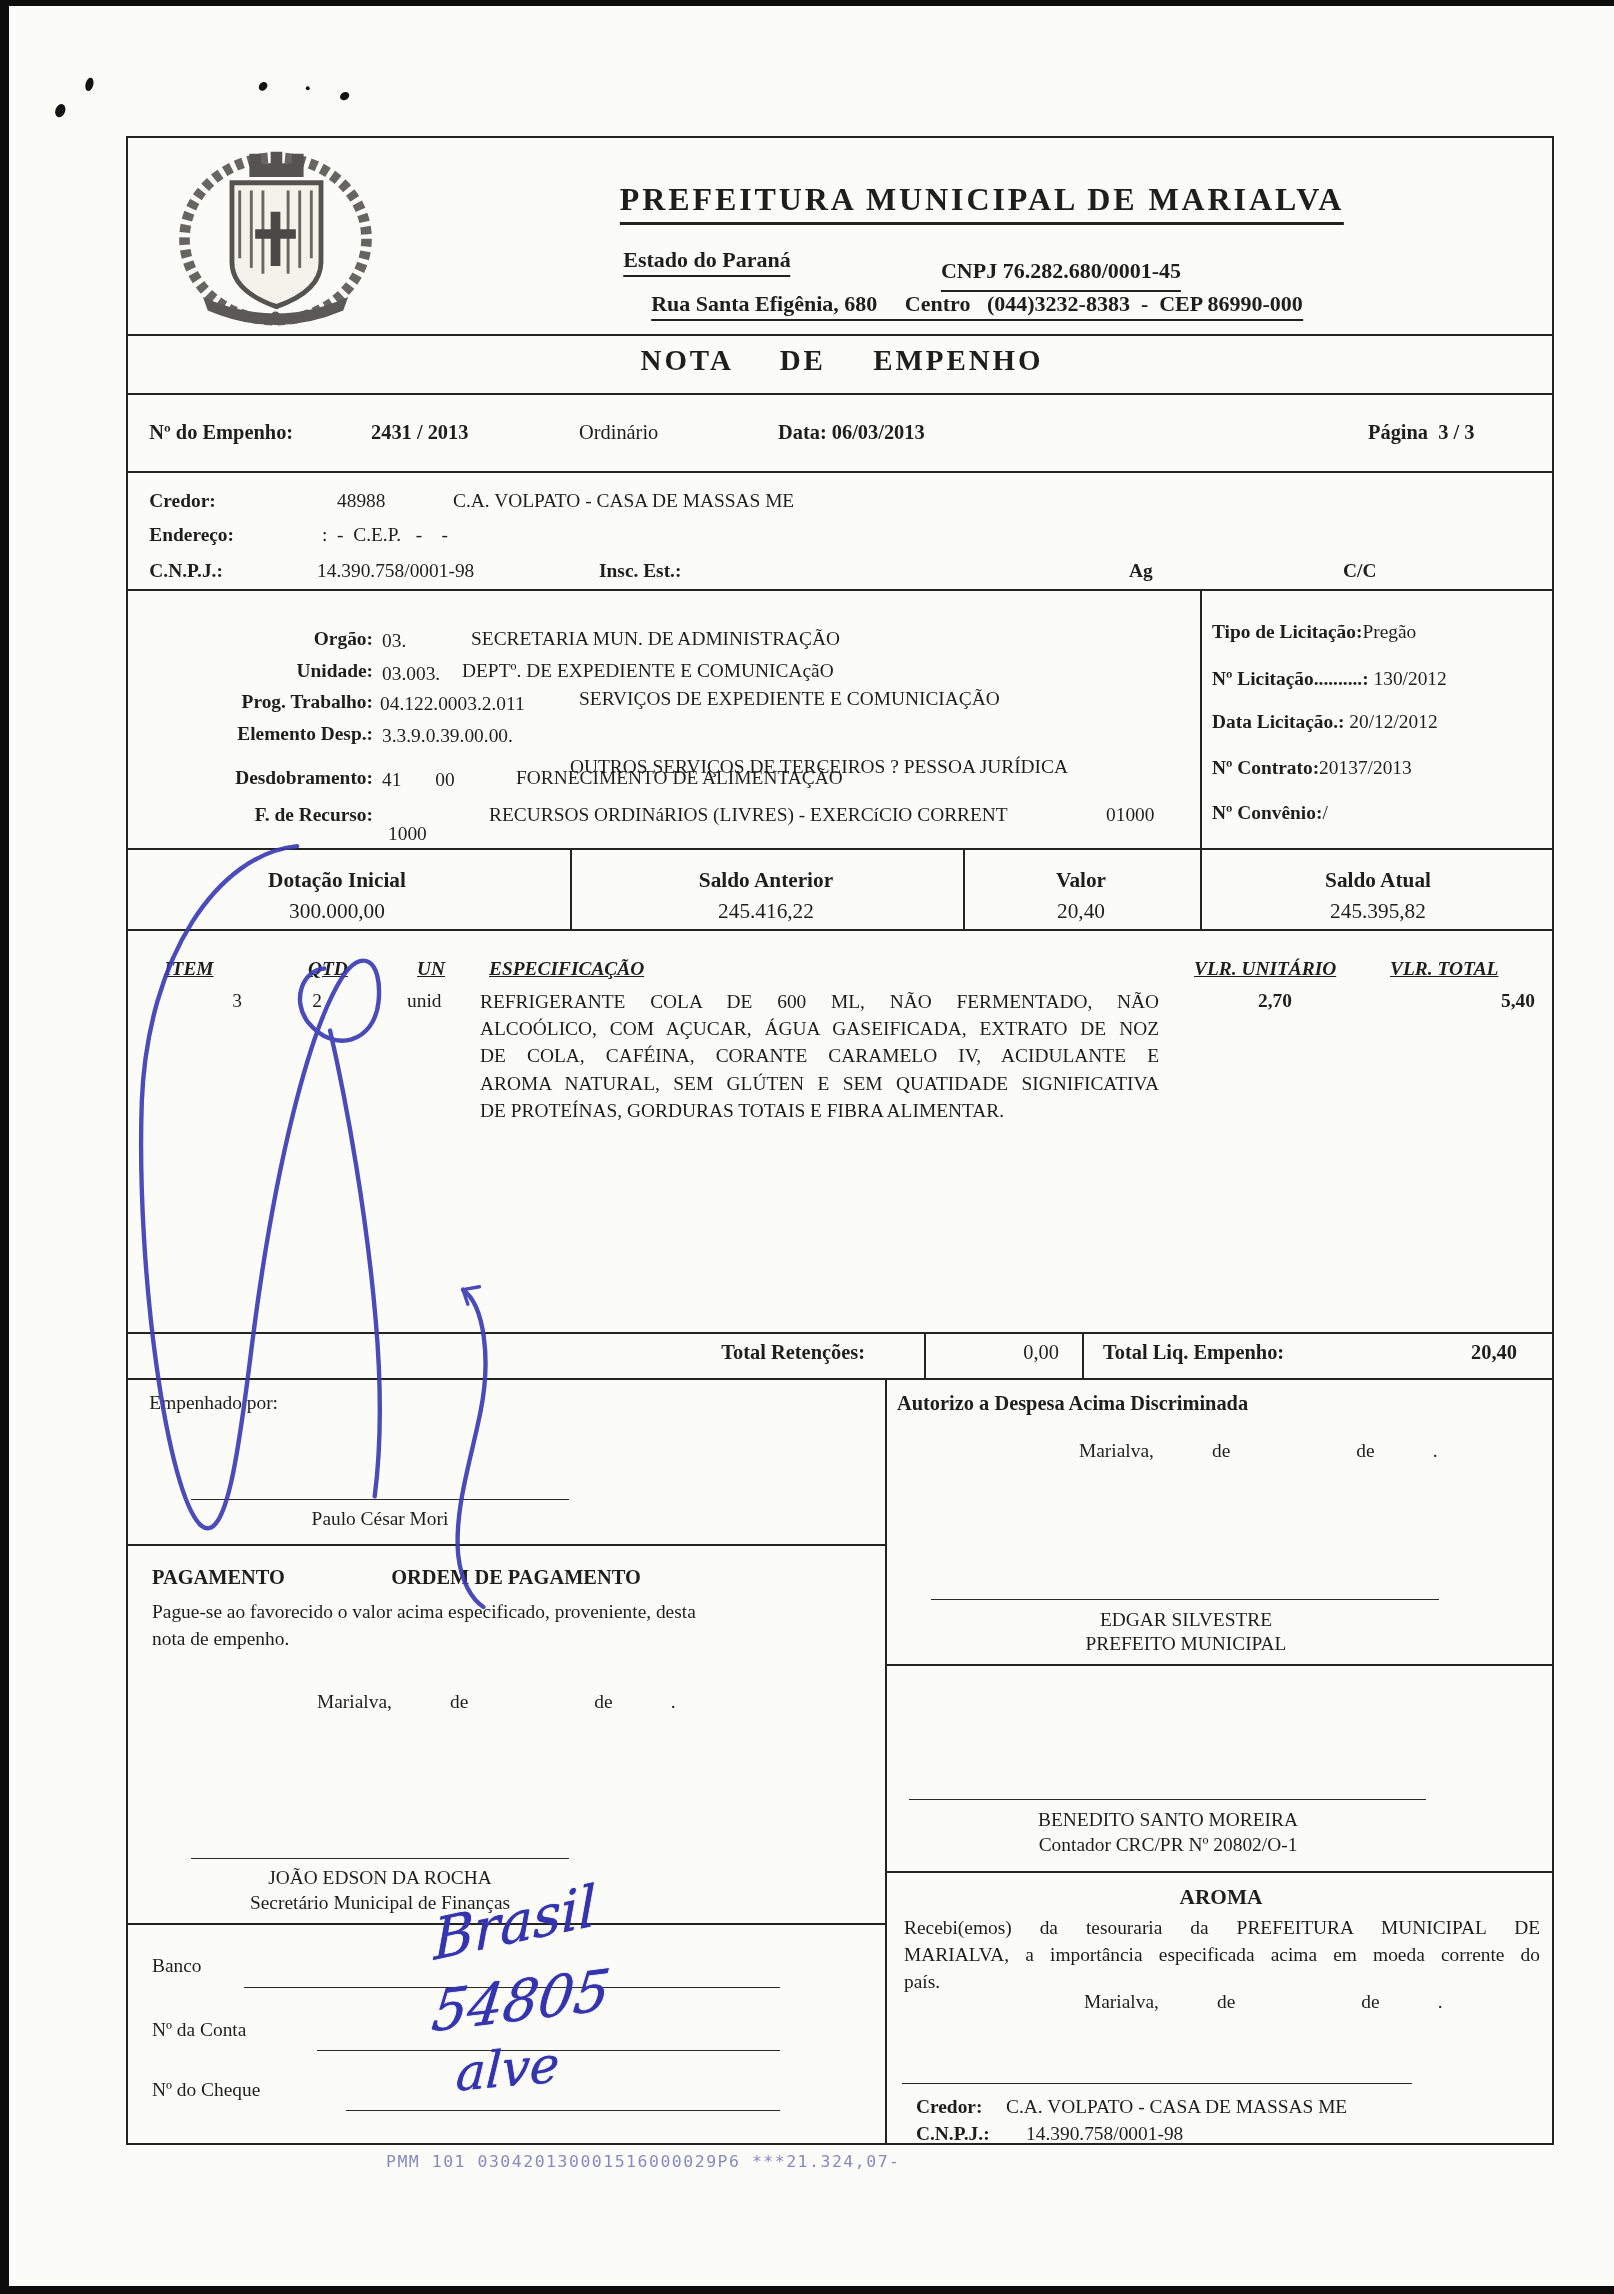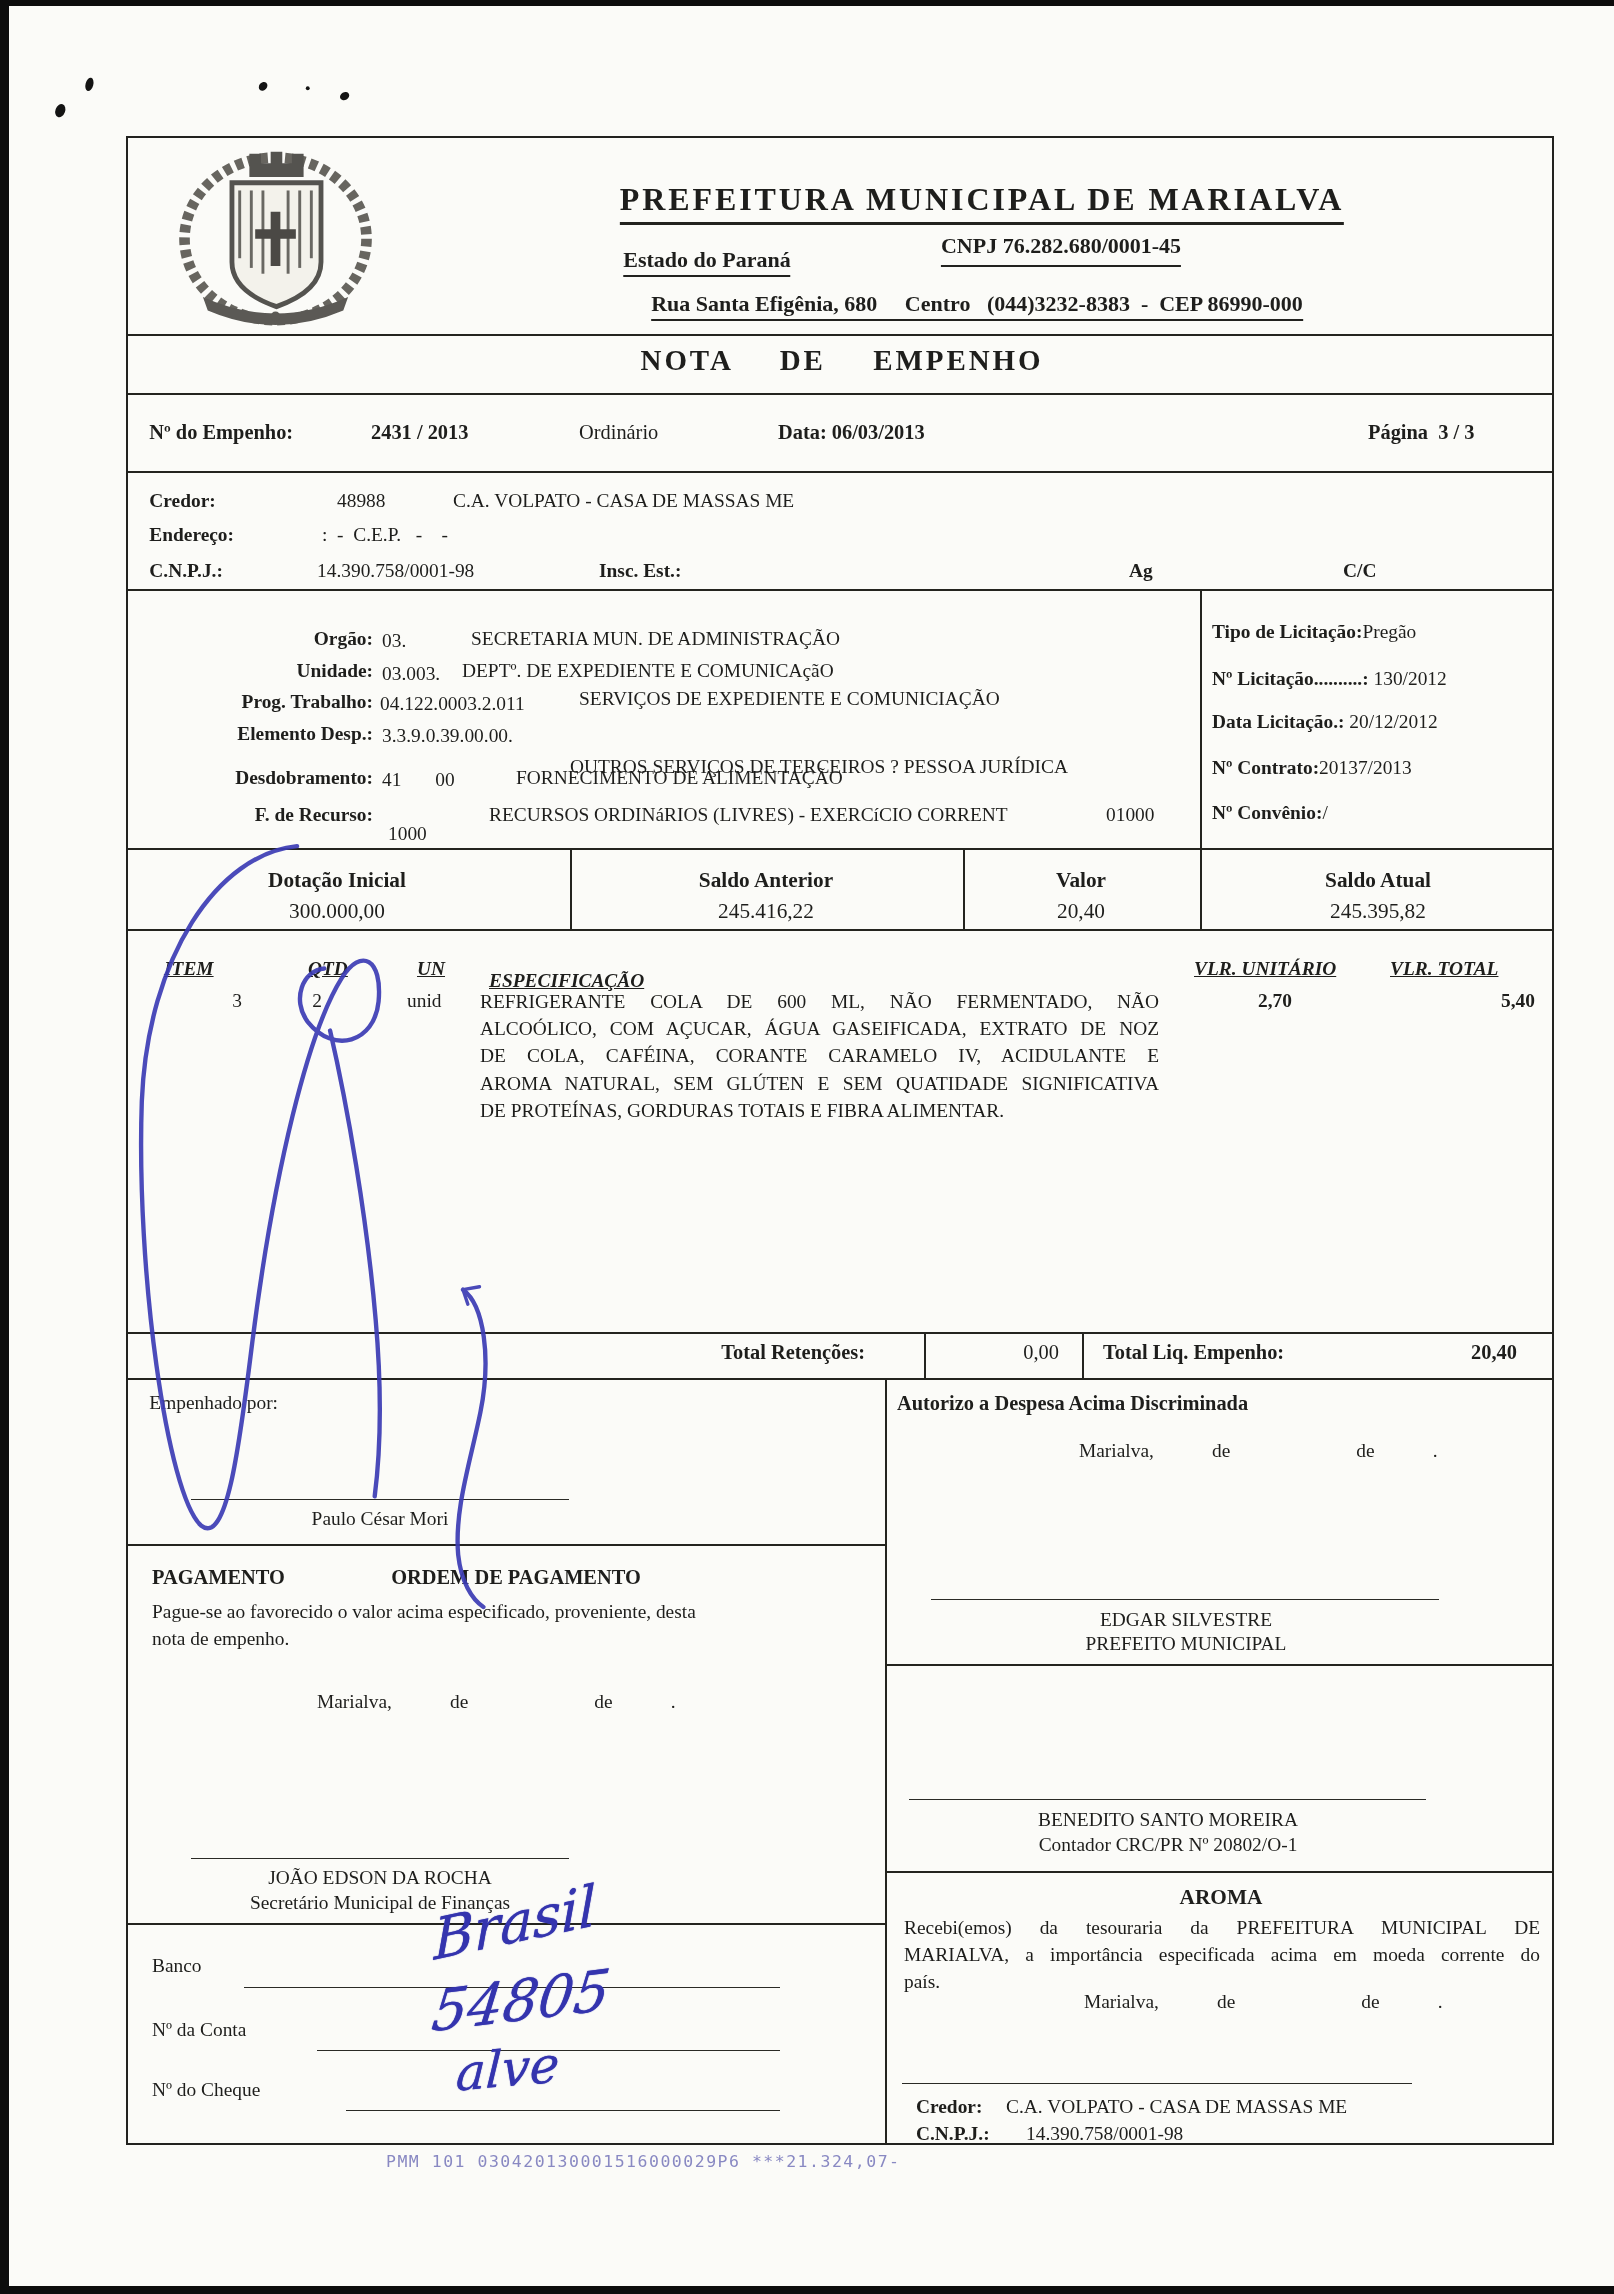--- a/index.html
+++ b/index.html
@@ -51,21 +51,21 @@
             <line x1="154" y1="48" x2="154" y2="118"></line>
         </g>
         <path d="M112 70 h10 v18 h16 v10 h-16 v28 h-10 v-28 h-16 v-10 h16 z" fill="#33312d"></path>
         <path d="M42 158 q75 34 150 0 l-5 14 q-70 30 -140 0 z" fill="#45433f"></path>
         <circle cx="117" cy="178" r="5" fill="#45433f"></circle>
       </svg>
     </div>
 
     <div class="t b" style="left:854px;top:43px;font-size:32px;letter-spacing:2.9px;border-bottom:3.9px solid #22221f;padding-bottom:3.9px;transform:translateX(-50%);">PREFEITURA MUNICIPAL DE MARIALVA</div>
     <div class="t b" style="left:579px;top:109px;font-size:22px;border-bottom:2.9px solid #22221f;padding-bottom:2.9px;transform:translateX(-50%);">Estado do Paraná</div>
-    <div class="t b" style="left:933px;top:95px;font-size:22px;border-bottom:2.9px solid #22221f;padding-bottom:7px;transform:translateX(-50%);">CNPJ 76.282.680/0001-45</div>
+    <div class="t b" style="left:933px;top:120px;font-size:22px;border-bottom:2.9px solid #22221f;padding-bottom:7px;transform:translateX(-50%);">CNPJ 76.282.680/0001-45</div>
     <div class="t b" style="left:849px;top:153px;font-size:22px;border-bottom:2.9px solid #22221f;padding-bottom:2.9px;transform:translateX(-50%);">Rua Santa Efigênia, 680     Centro   (044)3232-8383  -  CEP 86990-000</div>
 
     <div class="hline" style="left:0;top:196px;width:1425px;"></div>
 
     <div class="t b" style="left:714px;top:206px;font-size:29px;letter-spacing:2.9px;word-spacing:13.6px;transform:translateX(-50%);">NOTA  DE  EMPENHO</div>
 
     <div class="hline" style="left:0;top:255px;width:1425px;"></div>
 
     <div class="t b" style="left:21.3px;top:283px;font-size:20.4px;">Nº do Empenho:</div>
     <div class="t b" style="left:243px;top:283px;font-size:20.4px;">2431 / 2013</div>
@@ -129,21 +129,21 @@
     <div class="t b c" style="left:1250px;top:730px;font-size:21.3px;">Saldo Atual</div>
     <div class="t c" style="left:209px;top:761px;font-size:21.3px;">300.000,00</div>
     <div class="t c" style="left:638px;top:761px;font-size:21.3px;">245.416,22</div>
     <div class="t c" style="left:953px;top:761px;font-size:21.3px;">20,40</div>
     <div class="t c" style="left:1250px;top:761px;font-size:21.3px;">245.395,82</div>
     <div class="hline" style="left:0;top:791px;width:1425px;"></div>
 
     <div class="t b i u" style="left:36px;top:820px;">ITEM</div>
     <div class="t b i u" style="left:180px;top:820px;">QTD</div>
     <div class="t b i u" style="left:289px;top:820px;">UN</div>
-    <div class="t b i u" style="left:361px;top:820px;margin-top:12px;">ESPECIFICAÇÃO</div>
+    <div class="t b i u" style="left:361px;top:820px;">ESPECIFICAÇÃO</div>
     <div class="t b i u" style="left:1066px;top:820px;">VLR. UNITÁRIO</div>
     <div class="t b i u" style="left:1262px;top:820px;">VLR. TOTAL</div>
 
     <div class="t c" style="left:109px;top:852px;">3</div>
     <div class="t c" style="left:189px;top:852px;">2</div>
     <div class="t" style="left:279px;top:852px;">unid</div>
     <div class="just" style="left:352px;top:850px;width:679px;">REFRIGERANTE COLA DE 600 ML, NÃO FERMENTADO, NÃO</div>
     <div class="just" style="left:352px;top:877px;width:679px;">ALCOÓLICO, COM AÇUCAR, ÁGUA GASEIFICADA, EXTRATO DE NOZ</div>
     <div class="just" style="left:352px;top:932px;width:679px;">AROMA NATURAL, SEM GLÚTEN E SEM QUATIDADE SIGNIFICATIVA</div>
     <div class="just" style="left:352px;top:904px;width:679px;">DE COLA, CAFÉINA, CORANTE CARAMELO IV, ACIDULANTE E</div>

